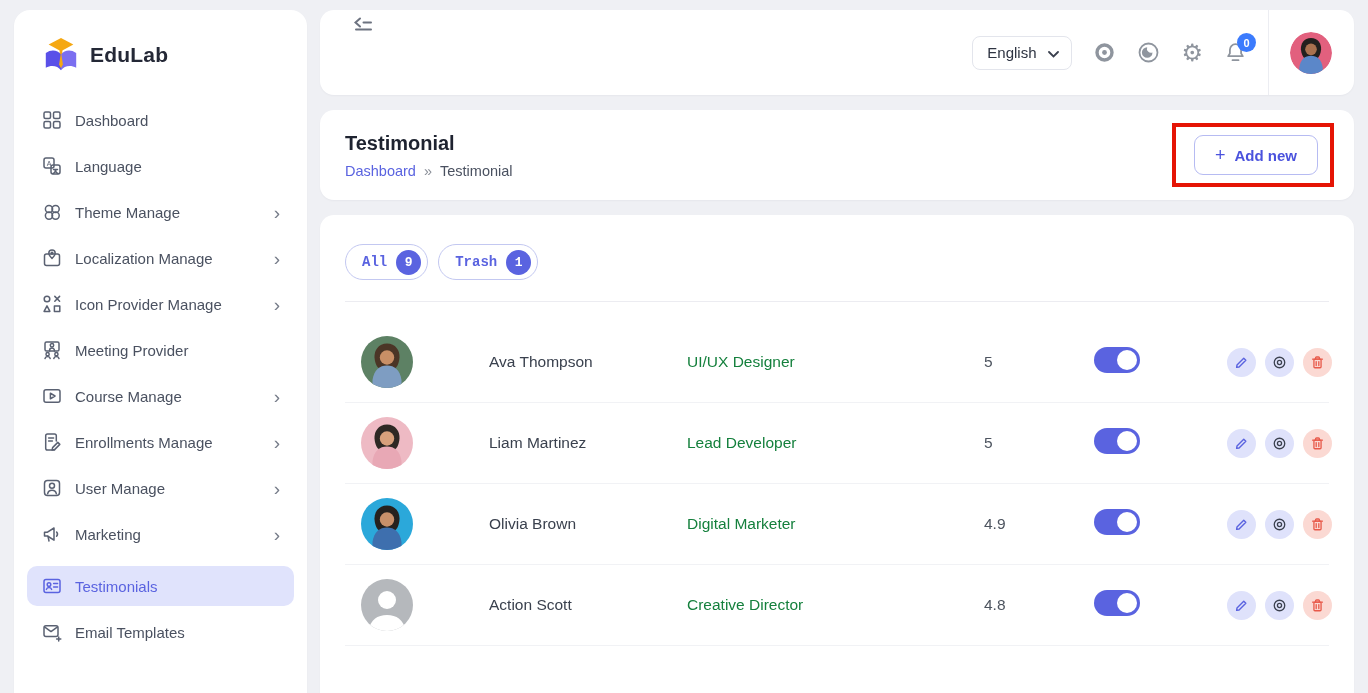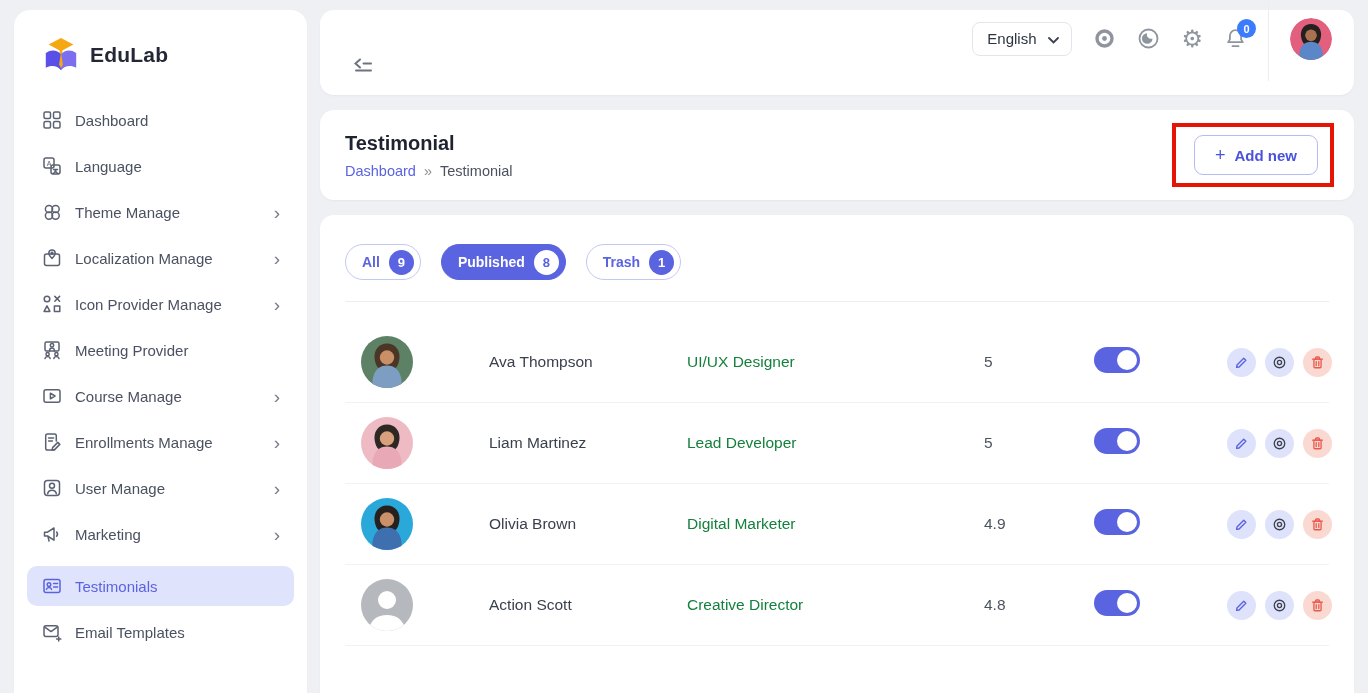--- a/index.html
+++ b/index.html
@@ -21,21 +21,21 @@
   .nav-item { display:flex; align-items:center; height:40px; margin:0 13px 6px 13px;
               padding:0 10px 0 15px; border-radius:10px; cursor:pointer; color:#4a5160; }
   .nav-item .nav-ic { width:20px; height:20px; margin-right:13px; color:#5a6172; flex:0 0 auto; }
   .nav-item .nav-ic svg { width:20px; height:20px; display:block; }
   .nav-item .nav-label { flex:1; font-size:15px; }
   .nav-item .chev { color:#767c89; font-size:19px; line-height:1; padding-right:4px; }
   .nav-item.active { background:#e0e3fc; color:#5a63e0;margin-top:12px; }
   .nav-item.active .nav-ic { color:#5a63e0; }
 
   
-  .topbar { left:320px; right:14px; top:10px; height:85px; display:flex; align-items:flex-end;
+  .topbar { left:320px; right:14px; top:10px; height:85px; display:flex; align-items:flex-start;
             padding:0 22px 14px 28px; }
   .collapse-btn { background:none; border:none; cursor:pointer; color:#6d7380; padding:4px; }
   .collapse-btn svg { width:22px; height:22px; display:block; }
   .topbar-right { margin-left:auto; display:flex; align-items:center; gap:21px; }
   .lang-select { display:flex; align-items:center; gap:12px; border:1px solid #e3e5ec; border-radius:8px;
                  height:34px; padding:0 12px 0 14px; cursor:pointer; background:#fff; }
   .lang-select .lang-val { font-size:15px; color:#2e3442; }
   .lang-select svg { width:11px; height:7px; color:#3a404e; }
   .tb-icon { background:none; border:none; cursor:pointer; color:#8f959e; display:flex; align-items:center; position:relative; }
   .tb-icon svg { width:23px; height:23px; display:block; }
@@ -58,21 +58,21 @@
   .addwrap { position:relative; margin-right:12px; }
   .add-new { display:flex; align-items:center; gap:9px; height:40px; padding:0 20px;
              background:#fff; border:1px solid #b6bbf2; border-radius:9px; color:#4a52dd;
              font-size:15px; font-weight:600; cursor:pointer; font-family:inherit; }
   .add-new .plus { font-size:18px; font-weight:400; }
   .red-box { position:absolute; left:-22px; right:-16px; top:-12px; bottom:-12px;
              border:4px solid #e51405; pointer-events:none; }
 
   
   .main { left:320px; right:14px; top:215px; bottom:-30px; padding:29px 25px; border-radius:14px; }
-  .pills { display:flex; gap:20px; }
+  .pills { display:flex; gap:10px;font-family:Liberation Mono, monospace; }
   .pill { display:flex; align-items:center; gap:9px; height:36px; padding:0 6px 0 16px;
           border-radius:18px; border:1px solid #c3c8f1; background:#fff; cursor:pointer;
           font-family:inherit; font-size:14px; font-weight:700; color:#5a63e0; }
   .pill .pill-count { width:25px; height:25px; border-radius:50%; background:#5a63e0; color:#fff;
           font-size:13px; font-weight:700; display:flex; align-items:center; justify-content:center; }
   .pill.active { background:#5a63e0; border-color:#5a63e0; color:#fff; }
   .pill.active .pill-count { background:#fff; color:#5a63e0; }
   .hline { height:1px; background:#ececf1; margin:21px 0 20px; }
 
   .tgrid { display:grid; grid-template-columns:128px 198px 297px 110px 133px 1fr; align-items:center; }
@@ -341,24 +341,20 @@
       </button>
       <span class="red-box"></span>
     </div>
   </section>
 
   <section class="card main">
     <div class="pills" id="pills">
         <button class="pill">
     <span class="pill-label">All</span>
     <span class="pill-count">9</span>
-  </button>
-        <button class="pill active">
-    <span class="pill-label">Published</span>
-    <span class="pill-count">8</span>
   </button>
         <button class="pill">
     <span class="pill-label">Trash</span>
     <span class="pill-count">1</span>
   </button>
       </div>
     <div class="hline"></div>
     <div id="tbody">
         <div class="tgrid trow">
     <div class="cell">

